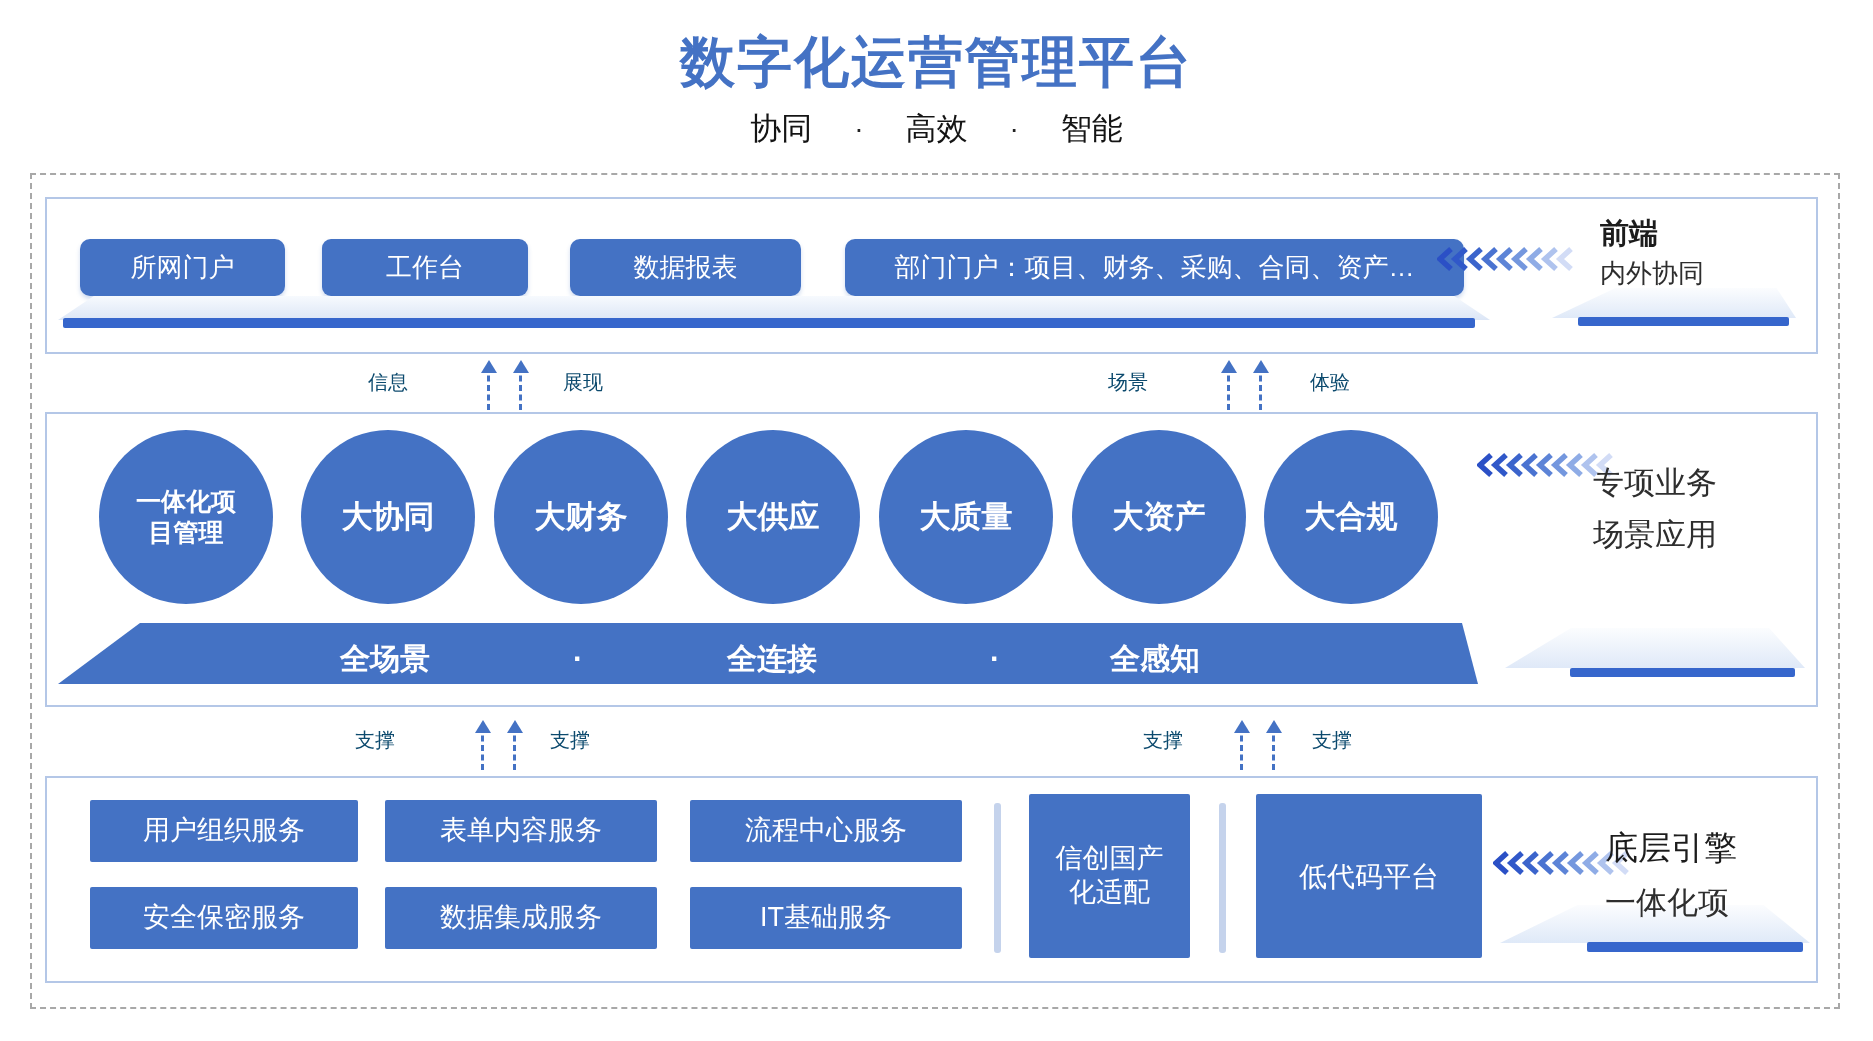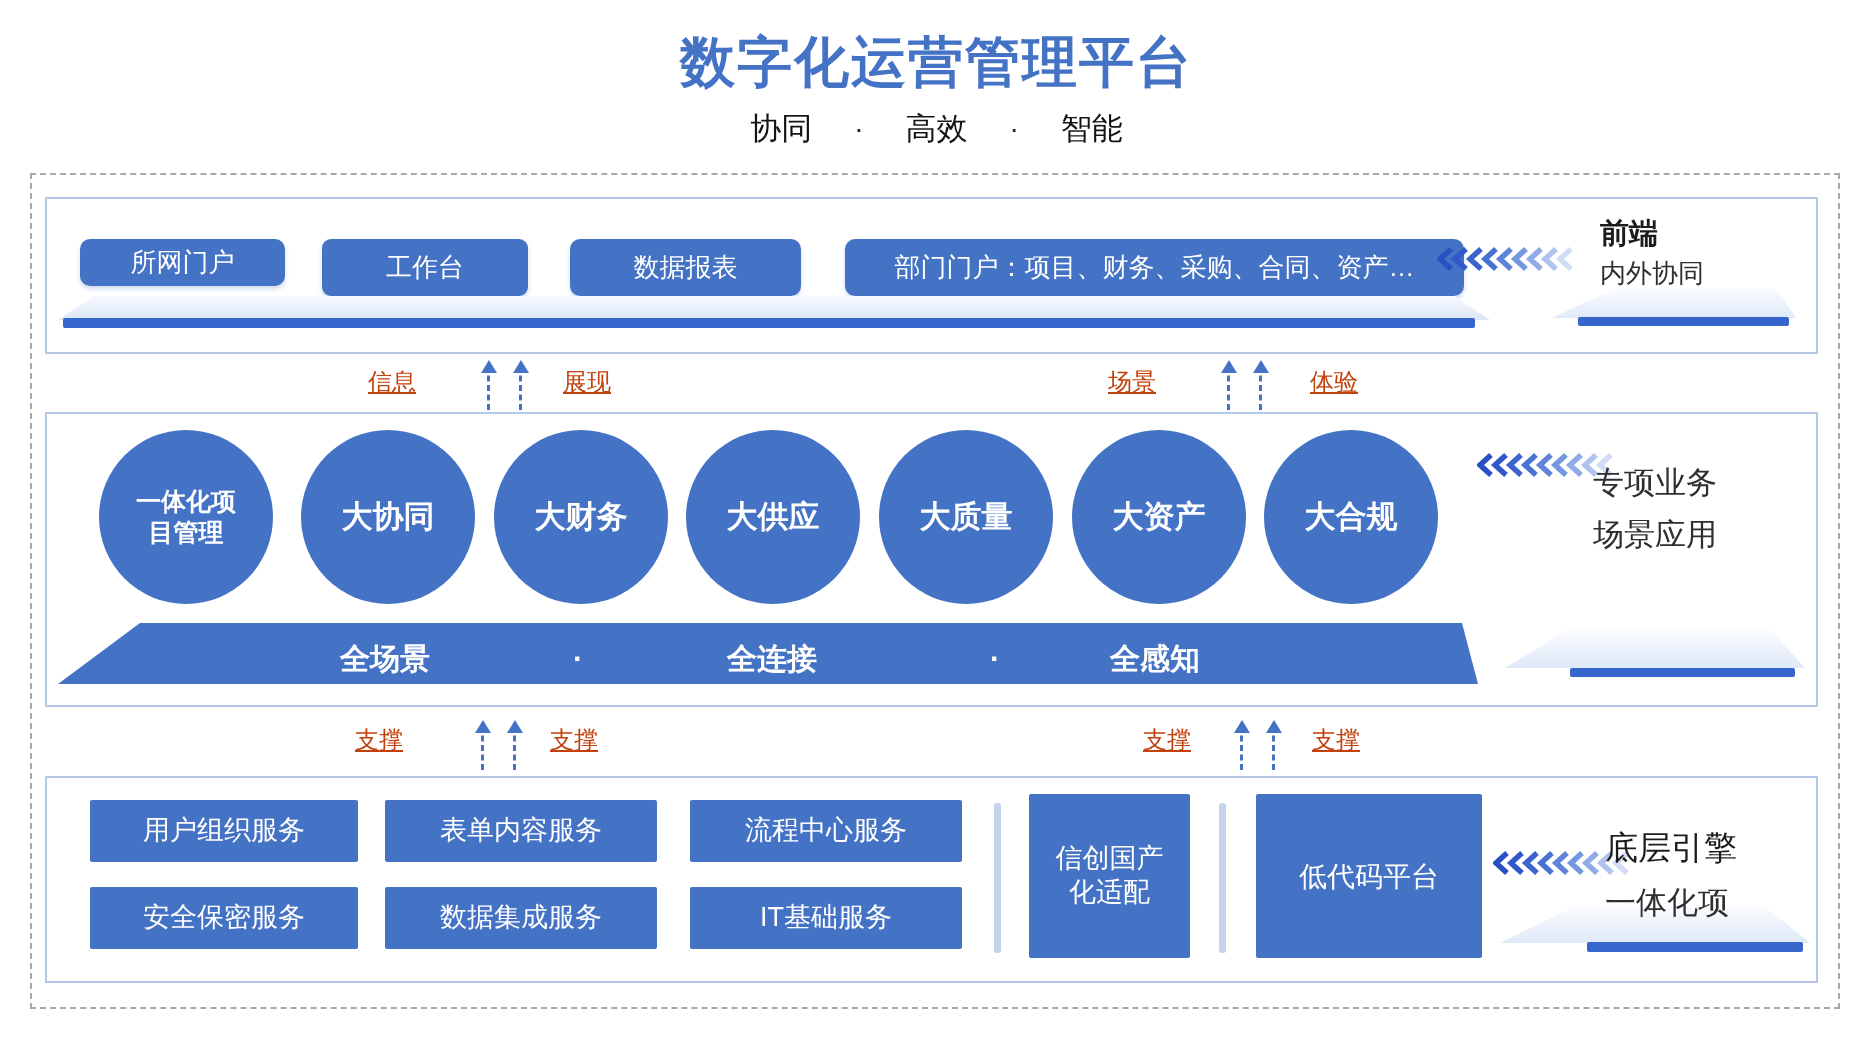--- a/index.html
+++ b/index.html
@@ -82,21 +82,21 @@
     left:58px;top:623px;width:1420px;height:61px;
     background:#4472C4;
     clip-path:polygon(82px 0,calc(100% - 16px) 0,100% 100%,0 100%);
   }
   .banner span{
     position:absolute;top:0;height:72px;display:flex;align-items:center;justify-content:center;
     color:#ffffff;font-weight:bold;font-size:30px;width:140px;
   }
 
   
-  .conn-label{font-size:24px;color:#c2410c;line-height:44px;text-decoration:underline;}
+  .conn-label{font-size:20px;color:#0c4a6e;line-height:44px;}
   .up-arrow{
     position:absolute;width:0;height:44px;
     border-left:3px dashed #4472C4;
   }
   .up-arrow::before{
     content:"";position:absolute;top:-14px;left:-9px;
     width:0;height:0;
     border:8px solid transparent;
     border-bottom:13px solid #4472C4;
   }
@@ -122,21 +122,21 @@
     <span class="dot">·</span>
     <span>高效</span>
     <span class="dot">·</span>
     <span>智能</span>
   </div>
 
   <div class="abs outer-frame"></div>
 
   <div class="abs section sec-frontend"></div>
 
-  <div class="abs bluebox" style="left:80px;top:239px;width:205px;height:47px;">所网门户</div>
+  <div class="abs bluebox" style="left:80px;top:239px;width:205px;height:57px;">所网门户</div>
   <div class="abs bluebox" style="left:322px;top:239px;width:206px;height:57px;border-radius:9px;">工作台</div>
   <div class="abs bluebox" style="left:570px;top:239px;width:231px;height:57px;">数据报表</div>
   <div class="abs bluebox" style="left:845px;top:239px;width:619px;height:57px;">部门门户：项目、财务、采购、合同、资产…</div>
 
   <div class="abs platform plat-top"></div>
   <div class="abs bar" style="left:63px;top:318px;width:1412px;height:10px;"></div>
 
   <div class="abs chev" style="left:1437px;top:246px;"><svg width="141" height="26">
         <path d="M14 3 L3 13 L14 23" stroke="#2B50C6" stroke-width="5.5" fill="none"></path>
         <path d="M29 3 L18 13 L29 23" stroke="#3058C9" stroke-width="5.5" fill="none"></path>

